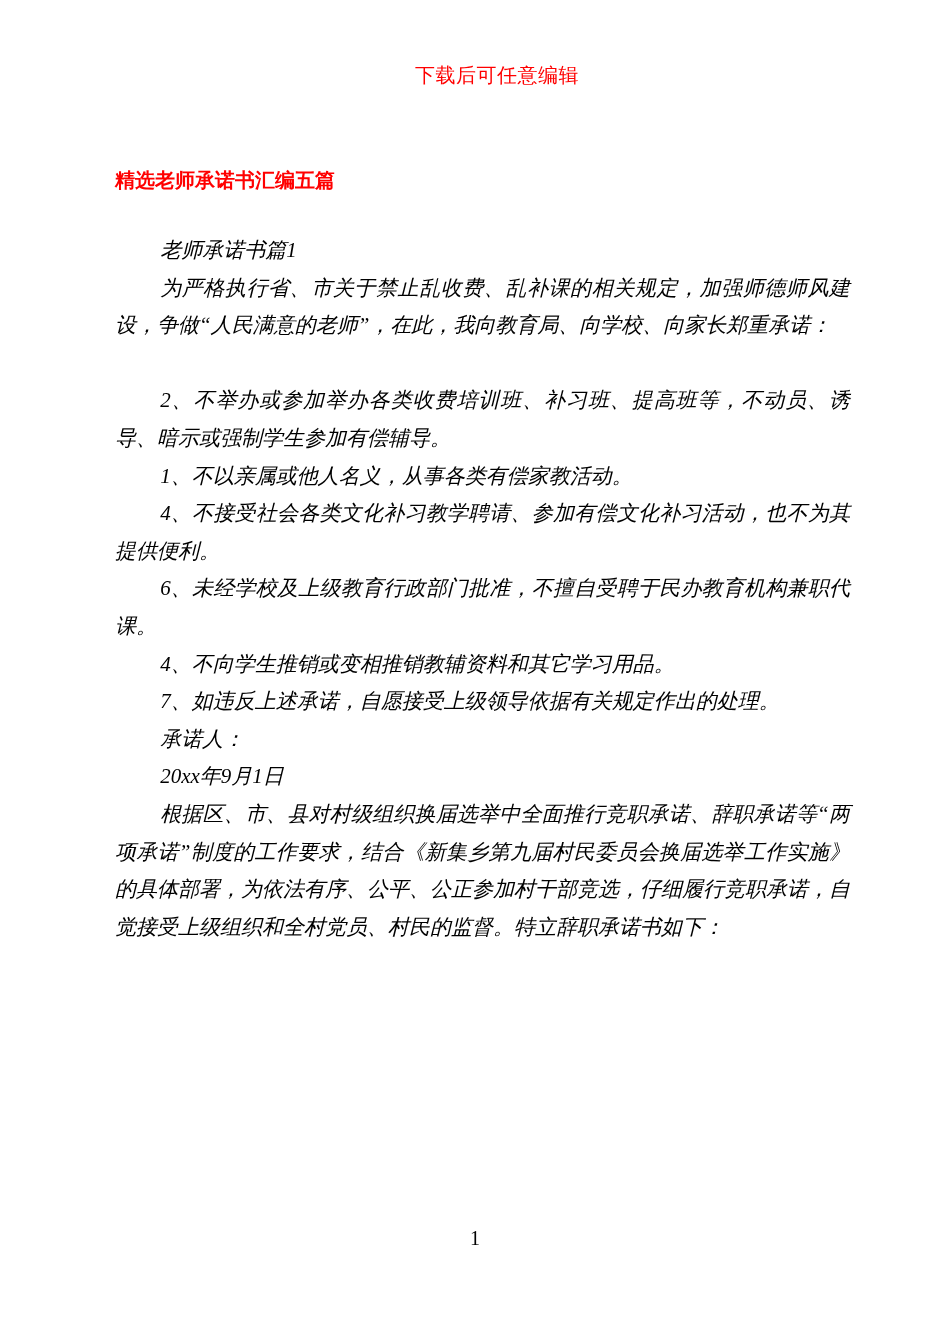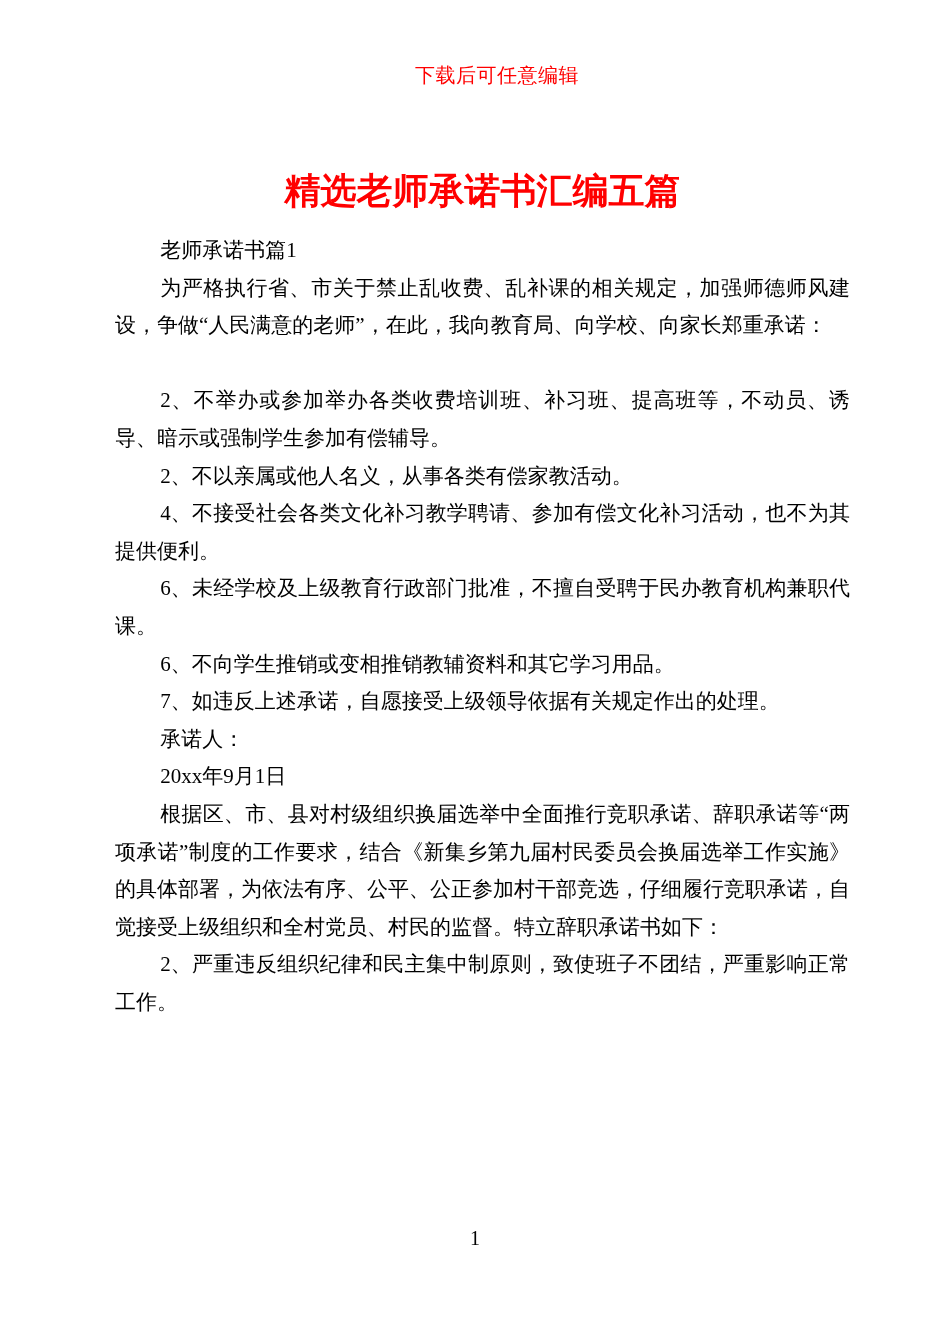--- a/index.html
+++ b/index.html
@@ -33,39 +33,40 @@
     line-height: 26px;
     color: var(--accent-red);
     transform: translateX(22px);
     letter-spacing: 0.5px;
   }
   .doc-title {
     position: absolute;
     top: 147px;
     left: 115px;
     width: 735px;
-    text-align: center;
-    font-size: 36px;
+    text-align: left;
+    font-size: 20px;
     line-height: 40px;
     font-weight: bold;
     color: var(--accent-red);
   }
   .doc-body {
     position: absolute;
     top: 232px;
     left: 115px;
     width: 735px;
   }
   .para {
     margin: 0;
     font-size: 21px;
     line-height: 37.6px;
     text-align: justify;
     text-indent: 2.15em;
     color: var(--body-text);
+    font-style: italic;
   }
   .para.blank {
     height: 37.6px;
   }
   .footer-pagenum {
     position: absolute;
     top: 1226px;
     left: 0;
     width: 100%;
     text-align: center;
@@ -81,26 +82,25 @@
 
   <div class="header-note">下载后可任意编辑</div>
 
   <h1 class="doc-title">精选老师承诺书汇编五篇</h1>
 
   <div class="doc-body">
     <p class="para">老师承诺书篇1</p>
     <p class="para">为严格执行省、市关于禁止乱收费、乱补课的相关规定，加强师德师风建设，争做“人民满意的老师”，在此，我向教育局、向学校、向家长郑重承诺：</p>
     <p class="para blank"></p>
     <p class="para">2、不举办或参加举办各类收费培训班、补习班、提高班等，不动员、诱导、暗示或强制学生参加有偿辅导。</p>
-    <p class="para">2、不以亲属或他人名义，从事各类有偿家教活动。</p>
+    <p class="para">1、不以亲属或他人名义，从事各类有偿家教活动。</p>
     <p class="para">4、不接受社会各类文化补习教学聘请、参加有偿文化补习活动，也不为其提供便利。</p>
     <p class="para">6、未经学校及上级教育行政部门批准，不擅自受聘于民办教育机构兼职代课。</p>
-    <p class="para">6、不向学生推销或变相推销教辅资料和其它学习用品。</p>
+    <p class="para">4、不向学生推销或变相推销教辅资料和其它学习用品。</p>
     <p class="para">7、如违反上述承诺，自愿接受上级领导依据有关规定作出的处理。</p>
     <p class="para">承诺人：</p>
     <p class="para">20xx年9月1日</p>
     <p class="para">根据区、市、县对村级组织换届选举中全面推行竞职承诺、辞职承诺等“两项承诺”制度的工作要求，结合《新集乡第九届村民委员会换届选举工作实施》的具体部署，为依法有序、公平、公正参加村干部竞选，仔细履行竞职承诺，自觉接受上级组织和全村党员、村民的监督。特立辞职承诺书如下：</p>
-    <p class="para">2、严重违反组织纪律和民主集中制原则，致使班子不团结，严重影响正常工作。</p>
   </div>
 
   <div class="footer-pagenum">1</div>
 
 </div>
 
 </body></html>

